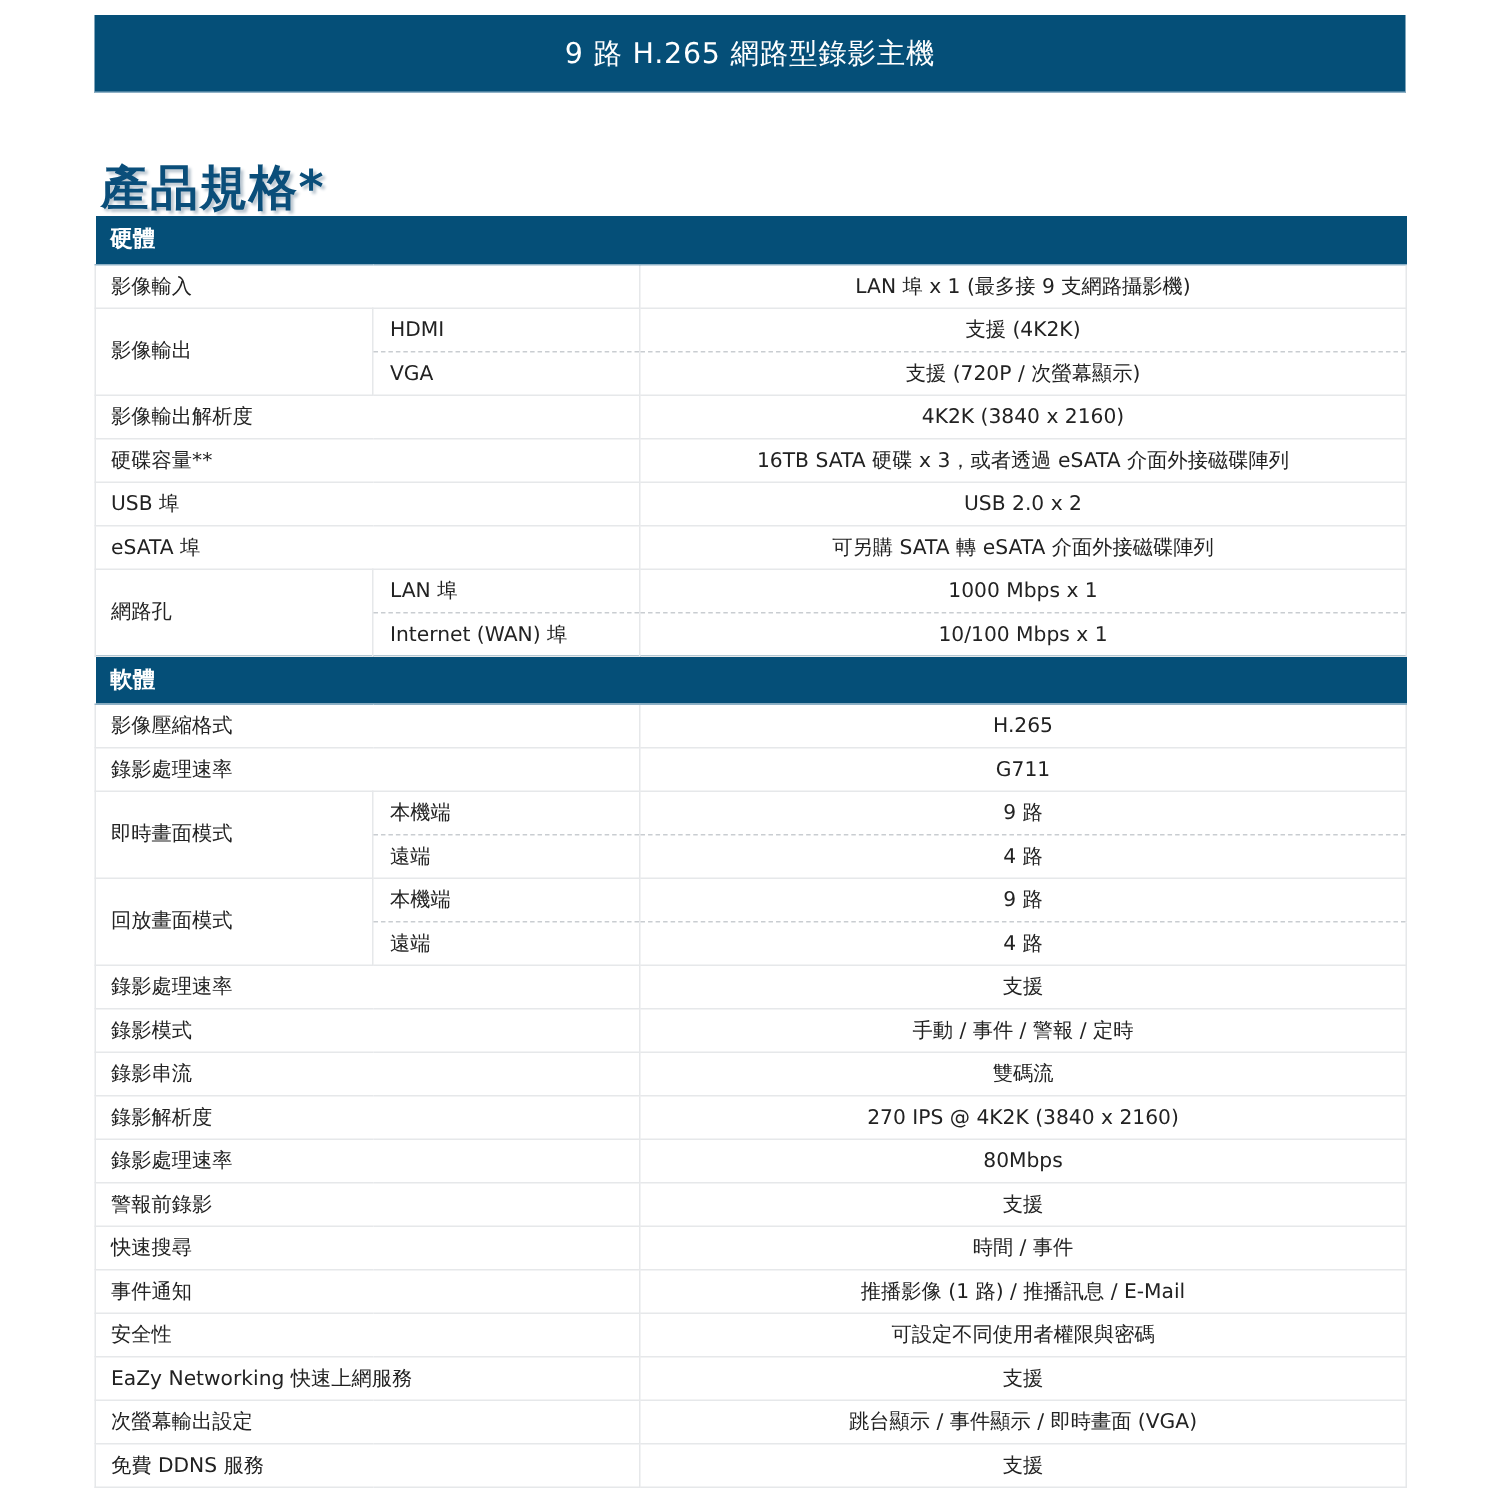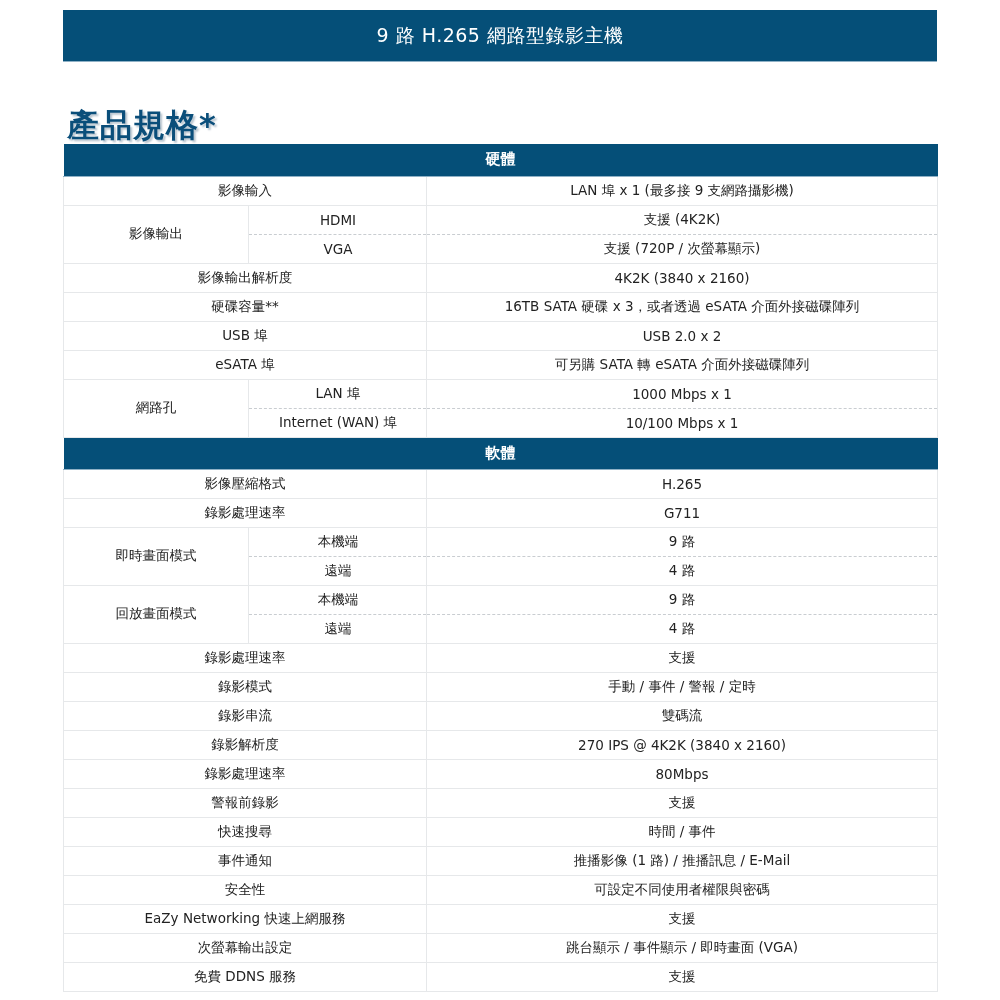--- a/index.html
+++ b/index.html
@@ -20,21 +20,21 @@
     letter-spacing: 1px;
     margin-top: 16px;
   }
   .spec-table {
     position: absolute; left: 63px; top: 144px; width: 874px;
     border-collapse: collapse; table-layout: fixed;
     font-size: 13.5px;
   }
   .spec-table td {
     height: 29px; border: 1px solid #e6e8ea; padding: 0 10px;
-    vertical-align: middle; white-space: nowrap; text-align: center;
+    vertical-align: middle; white-space: nowrap;
   }
   .spec-table td.val { text-align: center; margin-left: 32px; }
   .spec-table tr.cat td {
     background: #054f78; color: #fff; font-weight: bold; font-size: 15px;
     height: 32px; border: none; border-bottom: 1px solid #8fb1c6;
   }
   .spec-table td.sub { padding-left: 11px; margin-top: 36px; }
   .spec-table tr.dash-top td.sub,
   .spec-table tr.dash-top td.val { border-top: 1px dashed #c9cdd1; }
   .spec-table tr.dash-bot td.sub,

